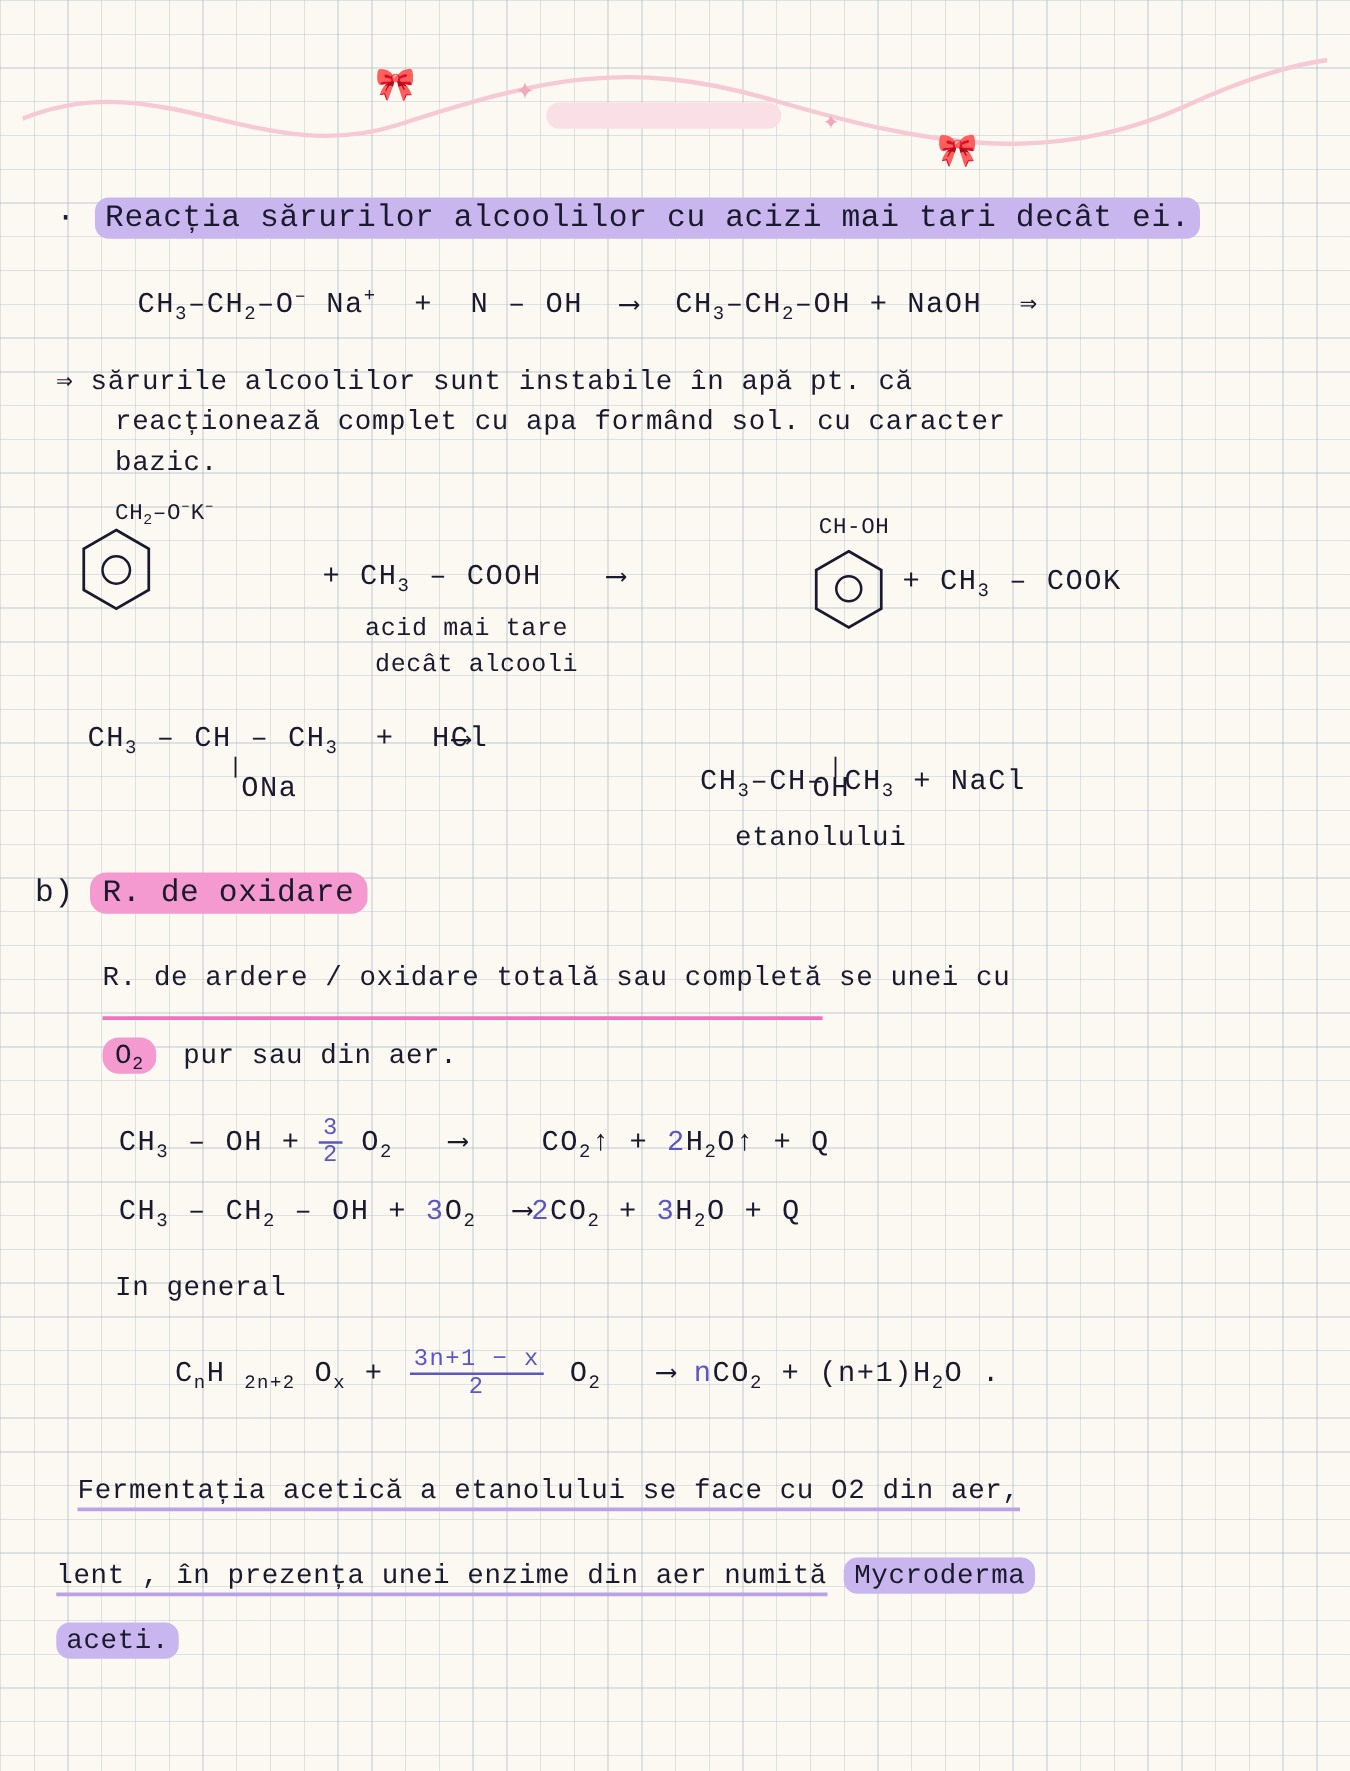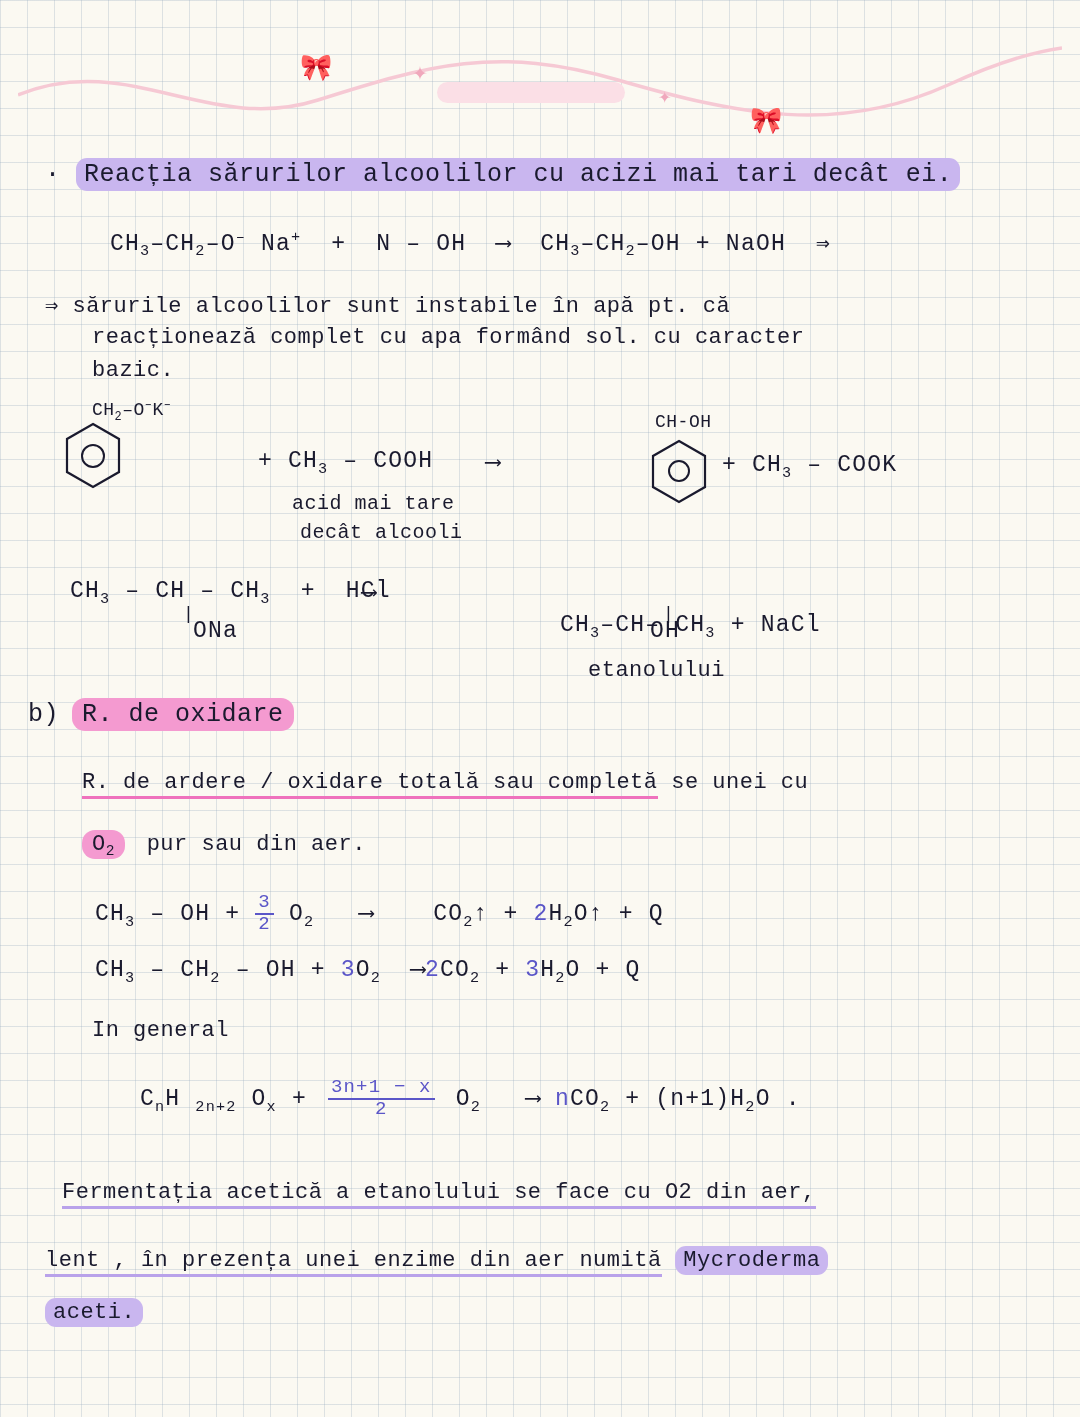--- a/index.html
+++ b/index.html
@@ -29,21 +29,21 @@
   
   .wave { position:absolute; top:40px; left:18px; width:1044px; height:90px; }
   .bow { position:absolute; color:#f3b8c4; font-size:26px; }
   .pinkblob {
     position:absolute; background:#fbdfe6; border-radius:14px;
   }
 
   
   .hl-purple { background:#c9b6ef; border-radius:11px; padding:2px 8px; }
   .hl-pink   { background:#f49ad0; border-radius:13px; padding:2px 10px; }
-  .ul-pink   { border-bottom:3px solid #ef72bd; padding-bottom:1px; }
+  .ul-pink   { border-bottom:3px solid #ef72bd; padding-bottom:18px; }
   .ul-purple { border-bottom:3px solid #b9a2ea; padding-bottom:1px; }
 
   .blue { color:#5b56c8; }
 
   
   .t-title { font-size:25px; }
   .t-eq    { font-size:23px; letter-spacing:1.2px; }
   .t-body  { font-size:22px; }
   .t-small { font-size:18px; }
   .t-tiny  { font-size:20px; }

